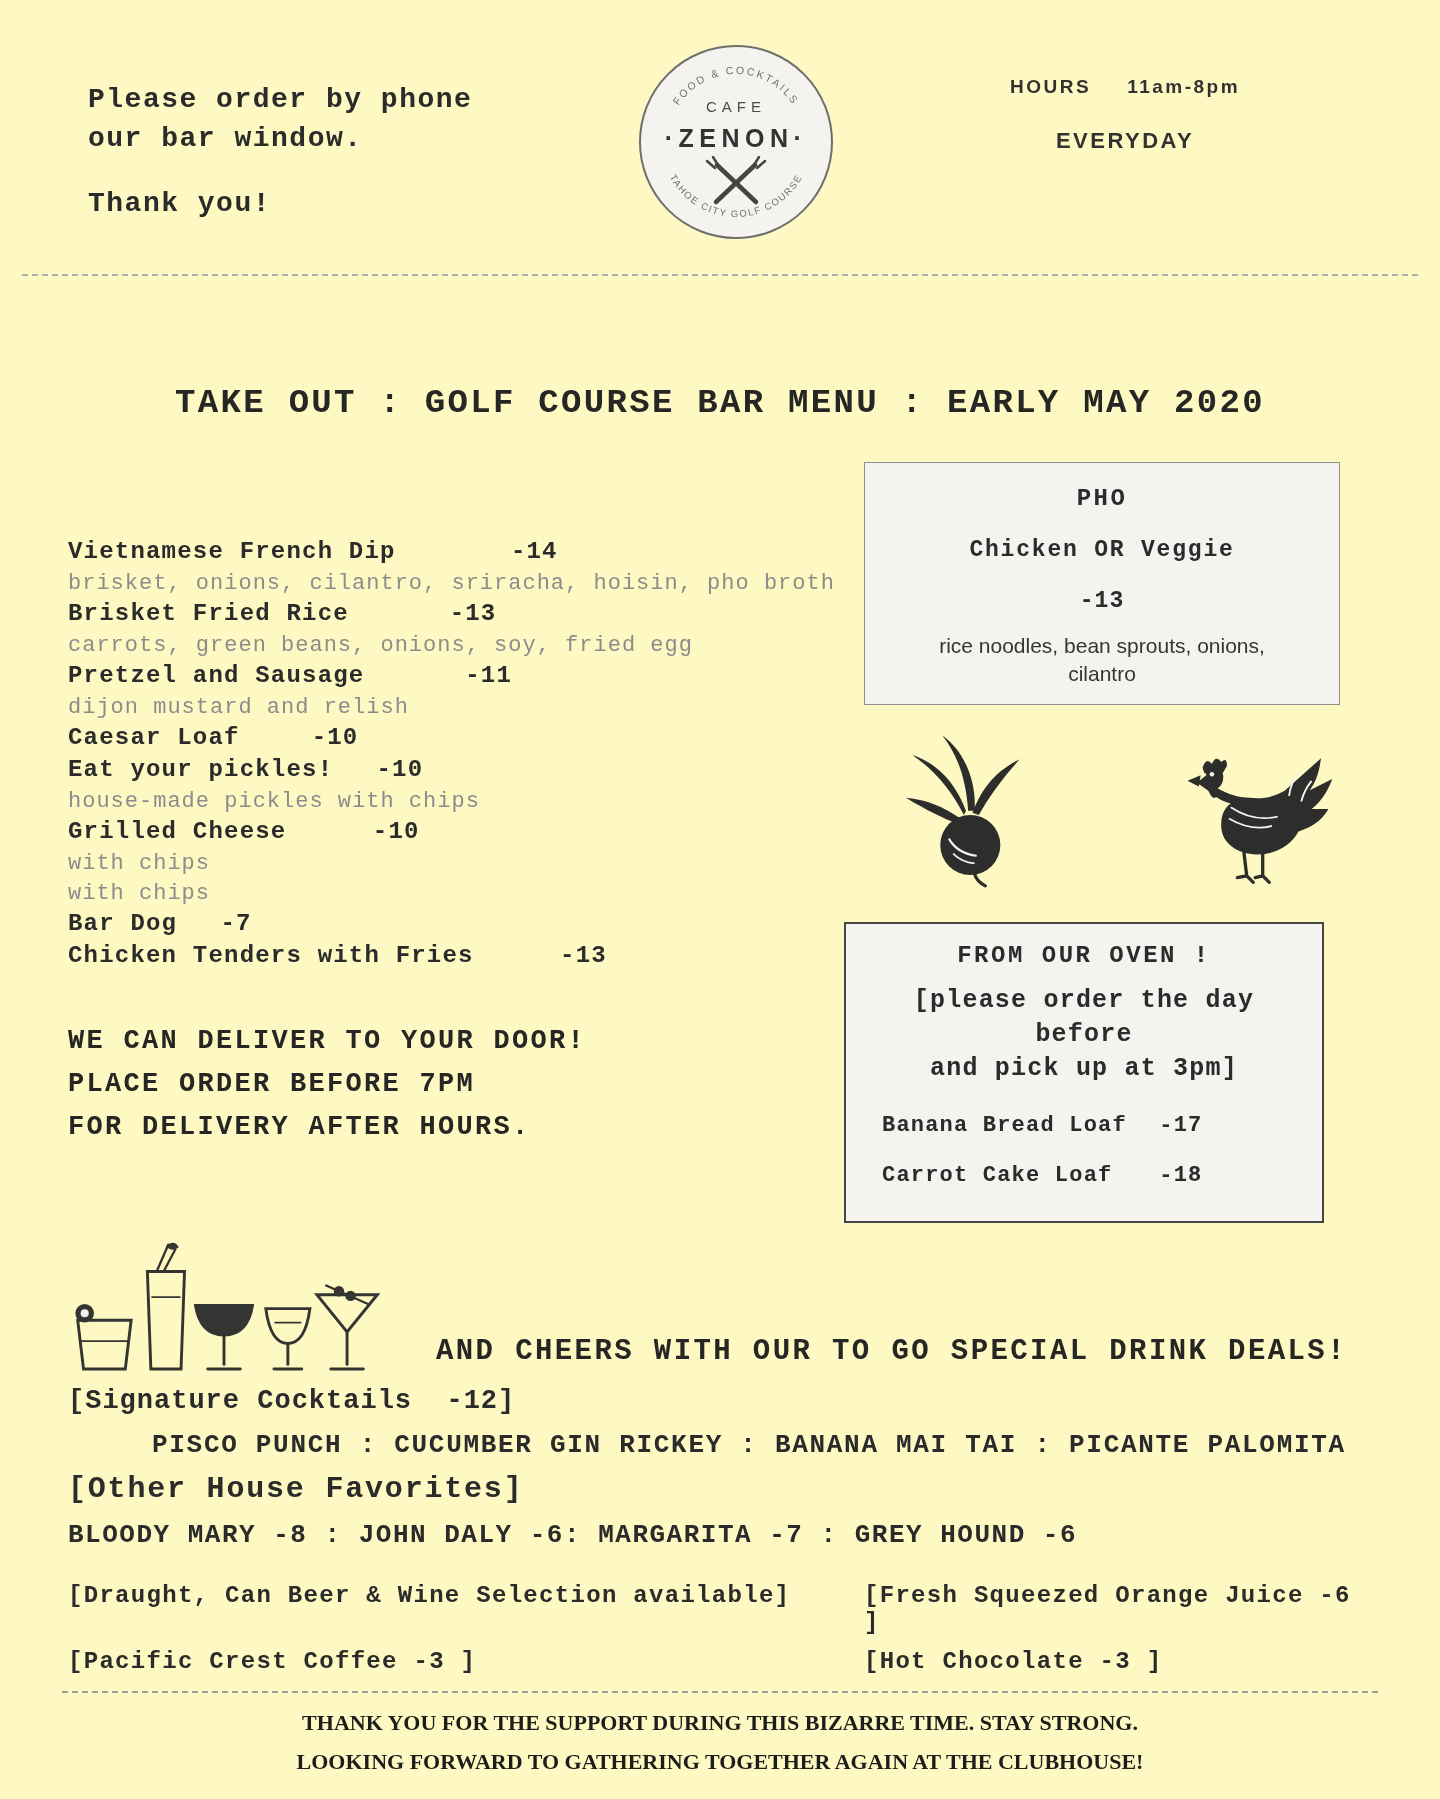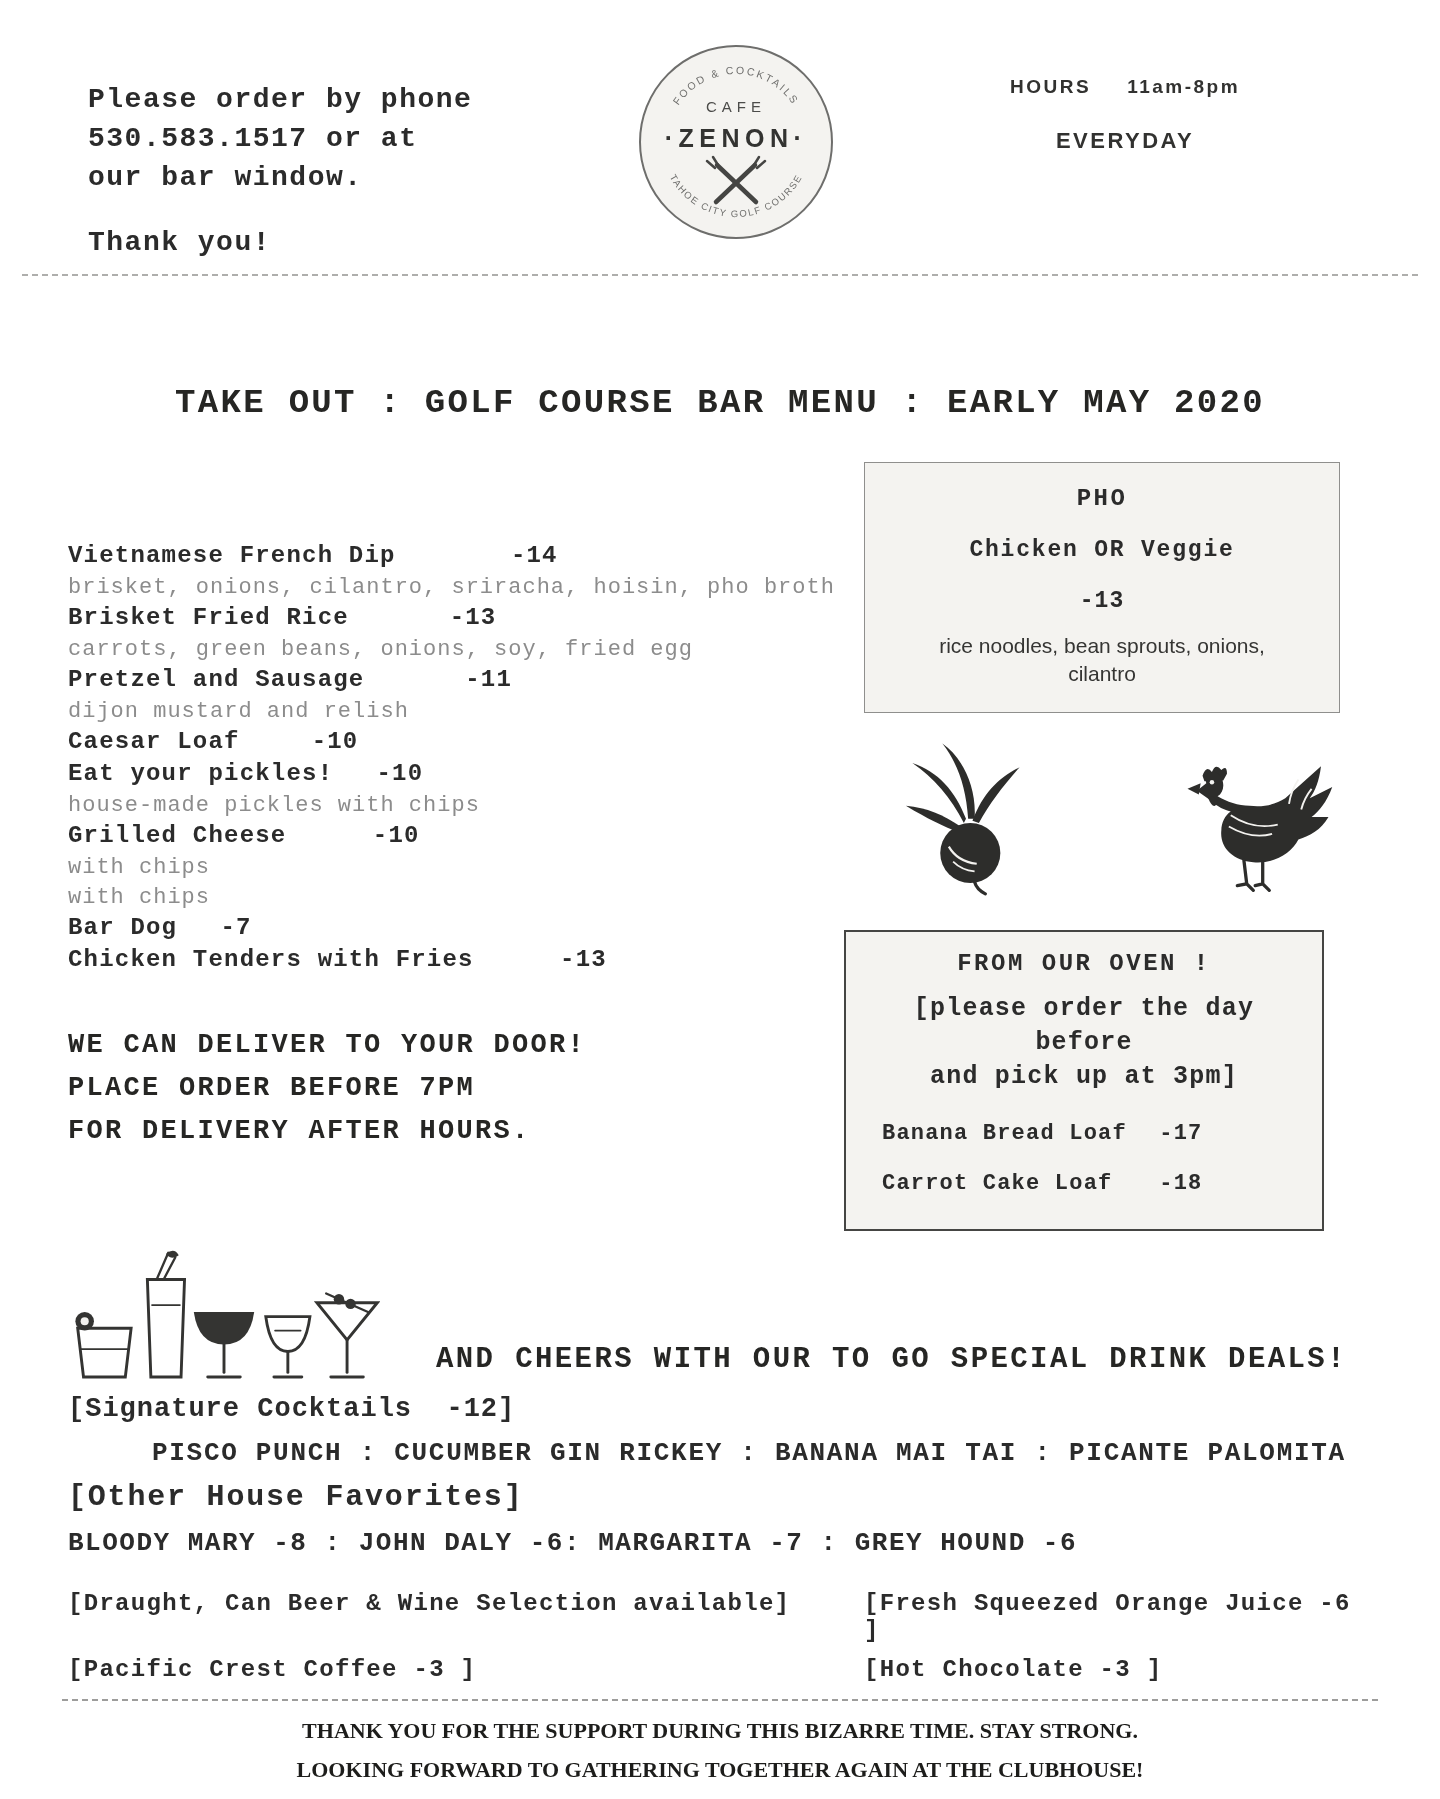--- a/index.html
+++ b/index.html
@@ -1,19 +1,19 @@
 <!DOCTYPE html>
 <html><head>
 <meta charset="utf-8">
 <style>
   * { margin:0; padding:0; box-sizing:border-box; }
   html, body { background:#d8d8d6; }
   .page {
     position:relative; width:1440px; height:1799px; margin:0 auto;
-    background:#ffffff; overflow:hidden;
+    background:#fef9c3; overflow:hidden;
     font-family:"Liberation Mono","DejaVu Sans Mono",monospace; color:#2b2b2b;
   }
 
   
   .header { position:relative; height:274px; }
   .order-block { position:absolute; left:88px; top:80px; font-size:28px; font-weight:bold; letter-spacing:1.5px; line-height:39px; }
   .thank-you { margin-top:26px; }
   .logo-wrap { position:absolute; left:636px; top:42px; }
   .hours-block { position:absolute; left:1010px; top:76px; font-family:"Liberation Sans",sans-serif; font-weight:bold; color:#323230; }
   .hours-line { display:flex; gap:36px; font-size:19px; letter-spacing:2.5px; }
@@ -38,21 +38,21 @@
   .menu-item:nth-child(4) .mi-price, .menu-item:nth-child(7) .mi-price { margin-left:5ch; }
   .menu-item:nth-child(5) .mi-price, .menu-item:nth-child(8) .mi-price { margin-left:3ch; }
   .menu-item:nth-child(6) .mi-price, .menu-item:nth-child(9) .mi-price { margin-left:6ch; }
   .menu-item:nth-child(10) .mi-price { margin-left:2ch; }
   .mi-desc { font-size:22px; letter-spacing:1px; color:#8c8c8c; line-height:30px; white-space:nowrap; }
   .menu-item:nth-child(5) .mi-desc { white-space:normal; max-width:760px; }
 
   .delivery { margin-top:47px; font-size:27px; font-weight:bold; letter-spacing:2.3px; line-height:43px; color:#262624; }
 
   
-  .pho-box { width:476px; margin-left:20px; border:1.5px solid #8f8f8d; background:#f4f3f0; text-align:center; padding:22px 12px 24px; }
+  .pho-box { width:476px; margin-left:20px; border:1.5px solid #8f8f8d; background:#f4f3f0; text-align:center; padding:22px 12px 16px; }
   .pho-title { font-size:24px; font-weight:bold; letter-spacing:2.5px; }
   .pho-sub { margin-top:25px; font-size:23px; font-weight:bold; letter-spacing:1.8px; }
   .pho-price { margin-top:25px; font-size:23px; font-weight:bold; letter-spacing:1px; }
   .pho-desc { margin-top:18px; font-family:"Liberation Sans",sans-serif; font-size:21px; line-height:28px; color:#353533; }
 
   .illustrations { display:flex; justify-content:space-between; align-items:flex-end; margin-top:22px; padding:0 72px 0 36px; }
 
   .oven-box { margin-top:34px; width:480px; border:2.5px solid #454543; background:#f4f3f0; padding:18px 26px 30px; }
   .oven-title { text-align:center; font-size:24px; font-weight:bold; letter-spacing:2.5px; }
   .oven-note { text-align:center; margin-top:15px; font-size:25px; font-weight:bold; letter-spacing:1.2px; line-height:34px; }
@@ -78,21 +78,20 @@
   .footer { margin-top:10px; text-align:center; font-family:Liberation Serif, serif; font-size:22px; font-weight:bold; line-height:39px; color:#1d1d1b; }
 </style>
 </head>
 <body>
 
 <div class="page">
 
   <div class="header">
     <div class="order-block">
       <div>Please order by phone</div>
-      <div>530.583.1517 or at</div>
       <div>our bar window.</div>
       <div class="thank-you">Thank you!</div>
     </div>
 
     <div class="logo-wrap">
       <svg width="200" height="200" viewBox="0 0 200 200">
         <circle cx="100" cy="100" r="96" fill="#f4f3f0" stroke="#6e6e6c" stroke-width="2"></circle>
         <path id="arc-top" d="M 32,100 A 68,68 0 0 1 168,100" fill="none"></path>
         <path id="arc-bottom" d="M 25,100 A 75,75 0 0 0 175,100" fill="none"></path>
         <text font-size="10.5" letter-spacing="2.2" fill="#6f6f6d" font-family="Liberation Sans, sans-serif">

